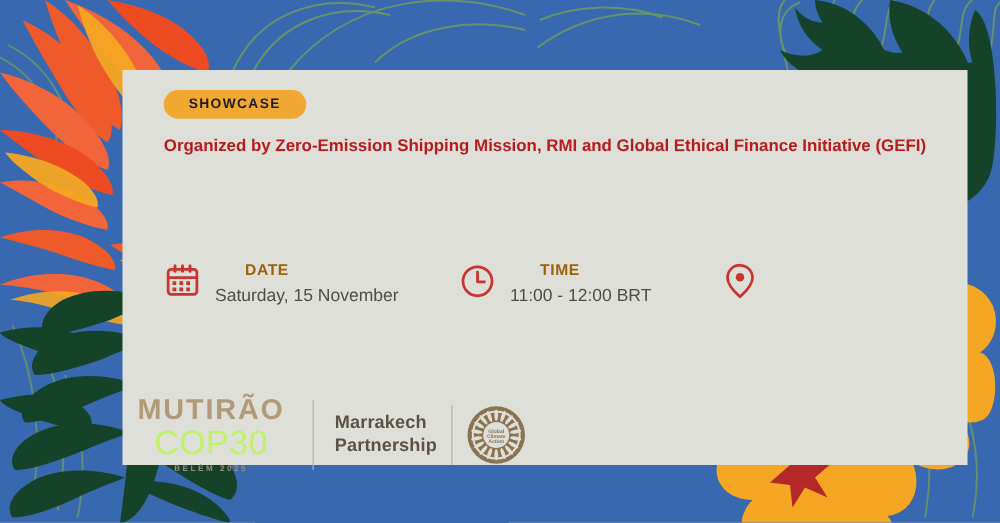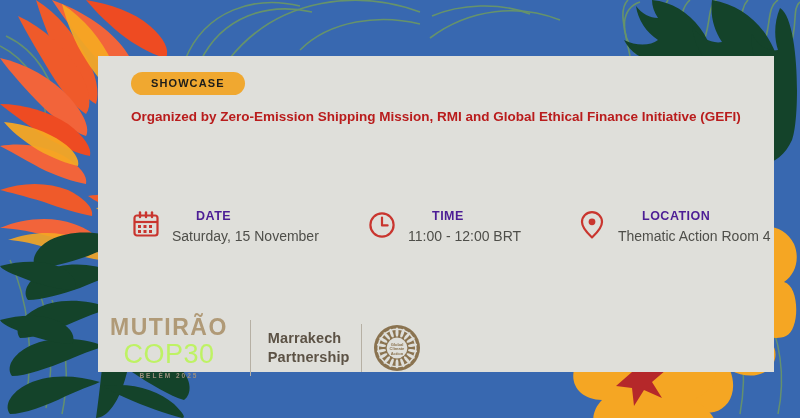--- a/index.html
+++ b/index.html
@@ -49,21 +49,21 @@
   }
   .info-item{display:flex;align-items:flex-start;}
   .info-item.i0{width:236px;}
   .info-item.i1{width:210px;}
   .info-icon{
     width:30px;height:34px;flex:0 0 30px;margin-right:11px;
     display:flex;align-items:center;justify-content:center;
   }
   .info-text{display:flex;flex-direction:column;justify-content:center;padding-top:1px;}
   .info-label{
-    color:#4c1d95;font-size:12.5px;font-weight:bold;letter-spacing:0.5px;line-height:1.25;padding-left:24px;
+    color:#a16207;font-size:12.5px;font-weight:bold;letter-spacing:0.5px;line-height:1.25;padding-left:24px;
   }
   .info-value{
     color:#4e4e49;font-size:14px;font-weight:normal;line-height:1.3;margin-top:2px;
   }
 
   
   .logos{
     position:absolute;left:110px;top:316px;
     display:flex;align-items:center;z-index:6;
   }
@@ -253,24 +253,20 @@
         </span>
       </div>
 
       <div class="info-item i2">
         <span class="info-icon">
           <svg width="28" height="30" viewBox="0 0 28 30" fill="none">
             <path d="M14 2.2 C19.5 2.2 24 6.6 24 12.1 C24 18.6 16.6 25 14 27.4
                      C11.4 25 4 18.6 4 12.1 C4 6.6 8.5 2.2 14 2.2 Z" stroke="#c9352e" stroke-width="2.2" stroke-linejoin="round"></path>
             <circle cx="14" cy="11.8" r="3.4" fill="#c9352e"></circle>
           </svg>
-        </span>
-        <span class="info-text">
-          <span class="info-label">LOCATION</span>
-          <span class="info-value">Thematic Action Room 4</span>
         </span>
       </div>
     </div>
   </div>
 
   <div class="logos">
 
     <div class="cop-logo">
       <span class="cop-mutirao">MUTIRÃO</span>
       <span class="cop-name">COP30</span>

